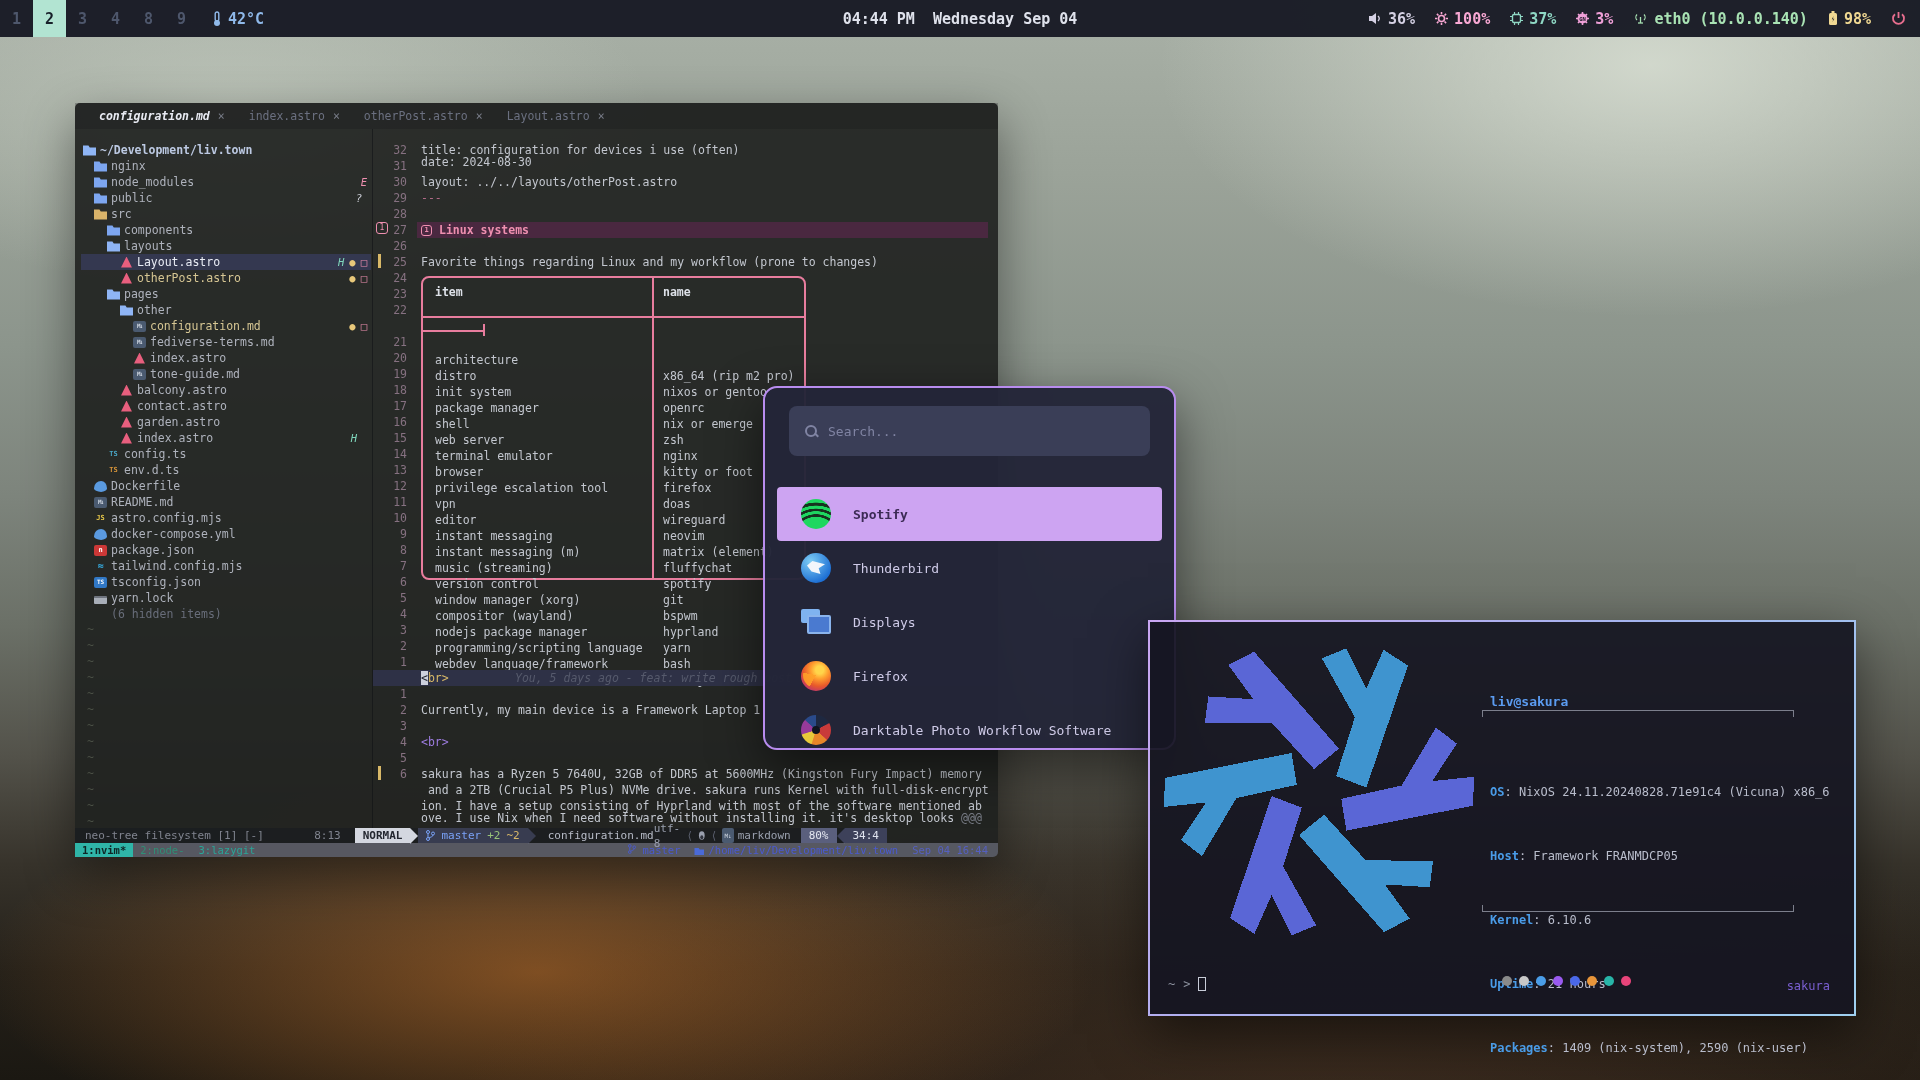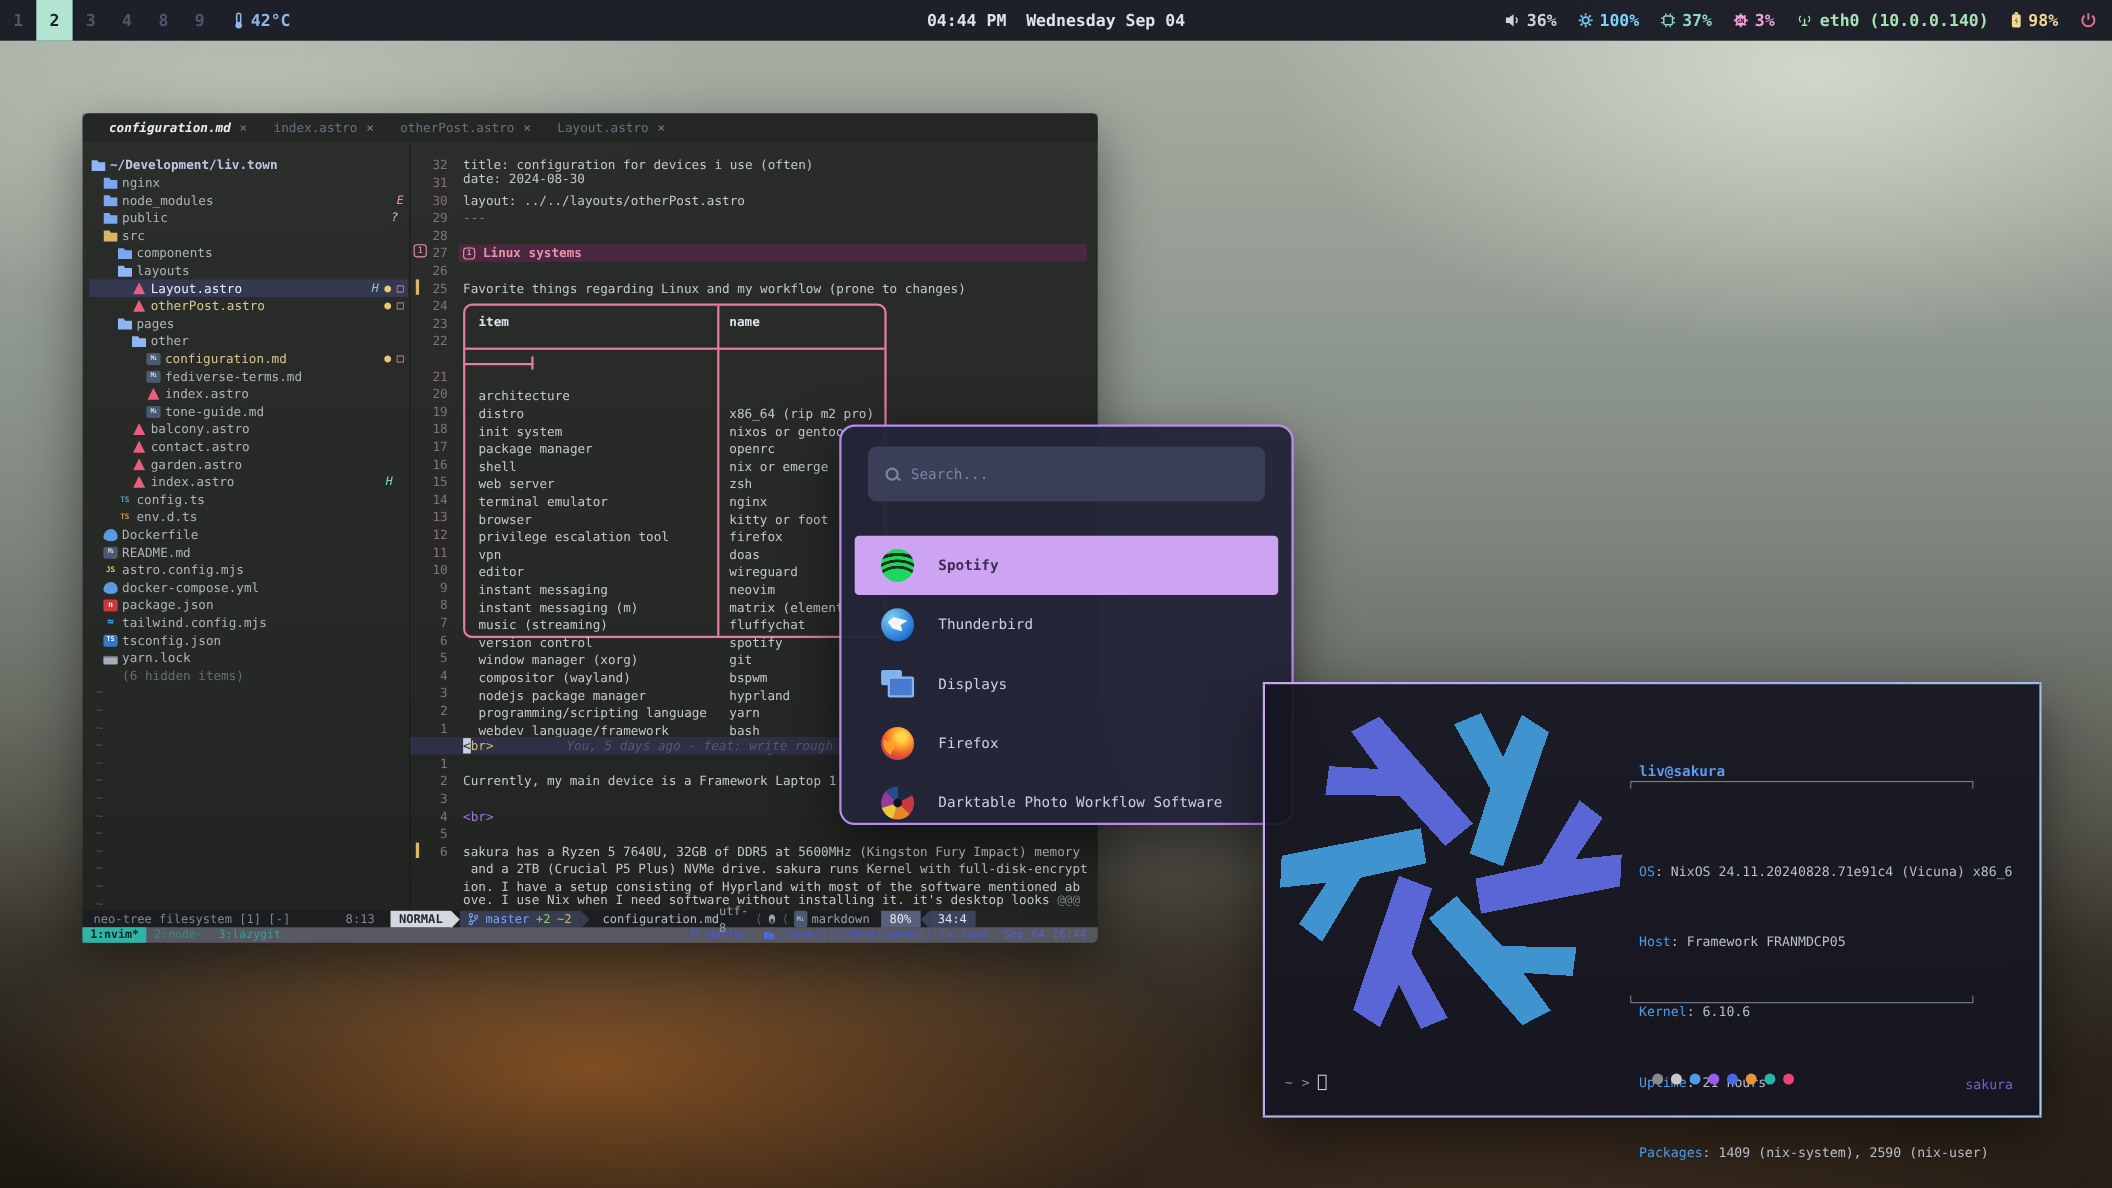--- a/index.html
+++ b/index.html
@@ -13,21 +13,21 @@
       linear-gradient(180deg,#a9b1a7 0%,#9ba399 16%,#8c958c 32%,#7d847c 46%,#6b7067 58%,#53524a 70%,#37332b 80%,#242019 90%,#1b1812 100%);
   }
   
   #topbar{position:absolute;left:0;top:0;width:1920px;height:37px;background:rgba(23,25,35,.96);display:flex;align-items:center;color:#dfe2ec;font-size:15px;z-index:50}
   .ws{width:33px;height:37px;display:flex;align-items:center;justify-content:center;color:#4e576c;font-weight:bold}
   .ws.active{background:#b2e4d2;color:#18202a}
   #temp{display:flex;align-items:center;gap:6px;color:#8fb9ea;margin-left:14px;font-weight:bold}
   #clockwrap{position:absolute;left:50%;transform:translateX(-50%);display:flex;gap:18px;font-weight:bold}
   #sysright{position:absolute;right:14px;display:flex;align-items:center;gap:20px;font-weight:bold}
   .sysitem{display:flex;align-items:center;gap:6px}
-  .c-vol{color:#d5d1e4}.c-bri{color:#7dd3fc}.c-cpu{color:#8fd8c4}.c-gpu{color:#f0a0d8}.c-net{color:#a9e3b4}.c-bat{color:#f0d892}.c-pow{color:#e86e8f}
+  .c-vol{color:#d5d1e4}.c-bri{color:#f9a8d4}.c-cpu{color:#8fd8c4}.c-gpu{color:#f0a0d8}.c-net{color:#a9e3b4}.c-bat{color:#f0d892}.c-pow{color:#e86e8f}
   .micon{display:inline-block;line-height:0}
   
   #editor{position:absolute;left:75px;top:103px;width:923px;height:754px;background:rgba(31,34,32,.92);border-radius:5px;box-shadow:0 18px 50px rgba(0,0,0,.45);font-size:11.5px;color:#aeb2bc}
   #tabbar{position:absolute;left:0;top:0;width:100%;height:26px;display:flex;align-items:center;padding-left:14px;gap:10px;background:rgba(18,20,24,.25);font-size:11.5px}
   .tab{display:flex;align-items:center;gap:6px;color:#6b7080;padding:0 4px}
   .tab.active .tlab{color:#e8eaf2;font-style:italic;font-weight:bold}
   .tab .close{color:#7a7e8a;margin-left:2px}
   .vline{position:absolute;left:297px;top:26px;width:1px;height:699px;background:rgba(15,16,20,.55)}
   
   #tree{position:absolute;left:6px;top:39px;width:290px}
@@ -132,21 +132,21 @@
   #nixlogo{position:absolute;left:4px;top:12px}
   #fetchinfo{position:absolute;left:340px;top:72px;width:340px}
   #userhost{color:#5b9bf0;font-weight:bold;font-size:13px}
   .fbox{position:absolute;left:-8px;width:312px;height:6px}
   .fbox::before,.fbox::after{content:"";position:absolute;top:0;width:1px;height:6px;background:#7c7f8c}
   .fbox::before{left:0}.fbox::after{right:0}
   #fboxtop{top:16px;border-top:1px solid #7c7f8c}
   #fboxbot{top:212px;border-bottom:1px solid #7c7f8c;height:6px}
   #fboxbot::before,#fboxbot::after{top:auto;bottom:0}
   #fields{position:absolute;left:0;top:26px;line-height:16px;white-space:pre}
-  .flabel{color:#4a9ce8;font-weight:normal}.flabel::after{content:": ";color:#b9bdcc;font-weight:normal}
+  .flabel{color:#4a9ce8;font-weight:bold}.flabel::after{content:": ";color:#b9bdcc;font-weight:normal}
   #dots{position:absolute;left:12px;top:282px;display:flex;gap:7px}
   .dot{width:10px;height:10px;border-radius:50%}
   #fprompt{position:absolute;left:18px;top:355px;color:#8a8f9c;display:flex;gap:8px;align-items:center}
   #fcursor{display:inline-block;width:8px;height:14px;border:1px solid #c8ccd8}
   #ftitle{position:absolute;right:24px;top:357px;color:#7a5fd0}
 </style>
 </head>
 <body>
 
 <div id="stage">

